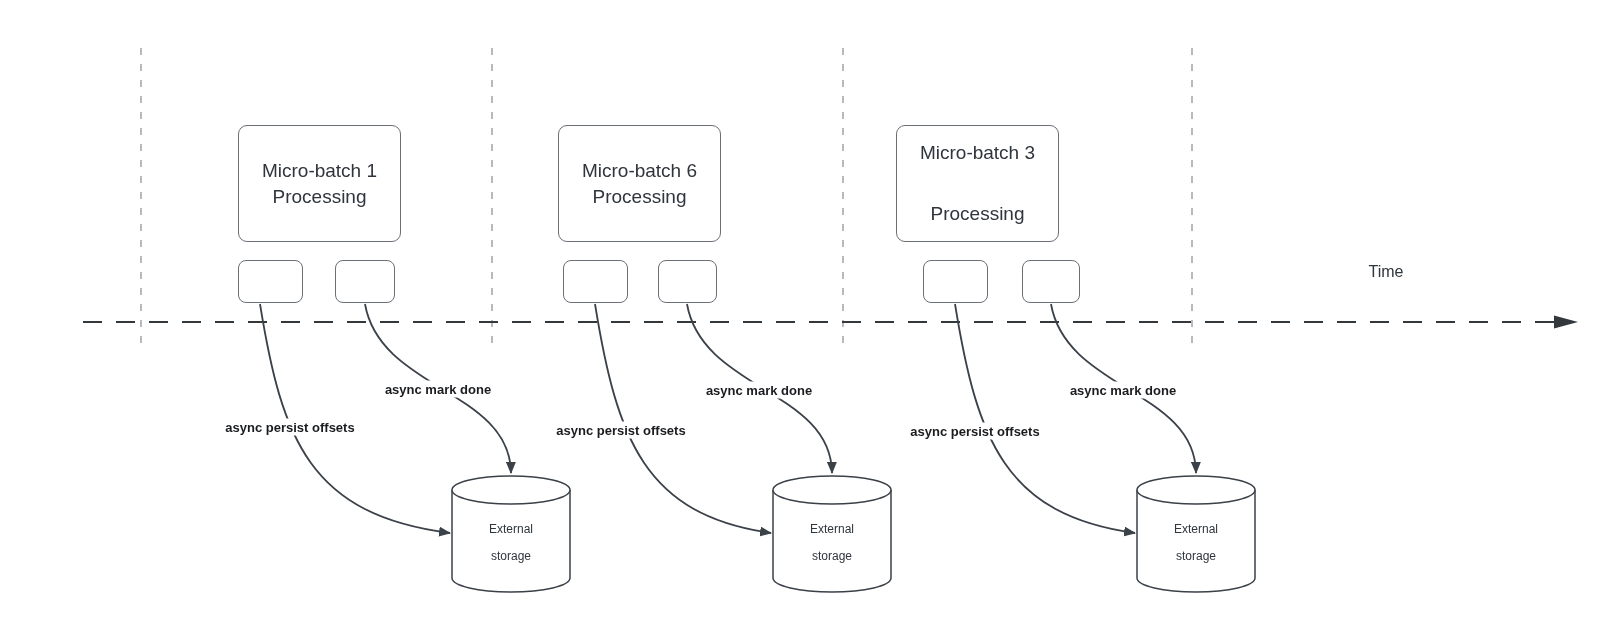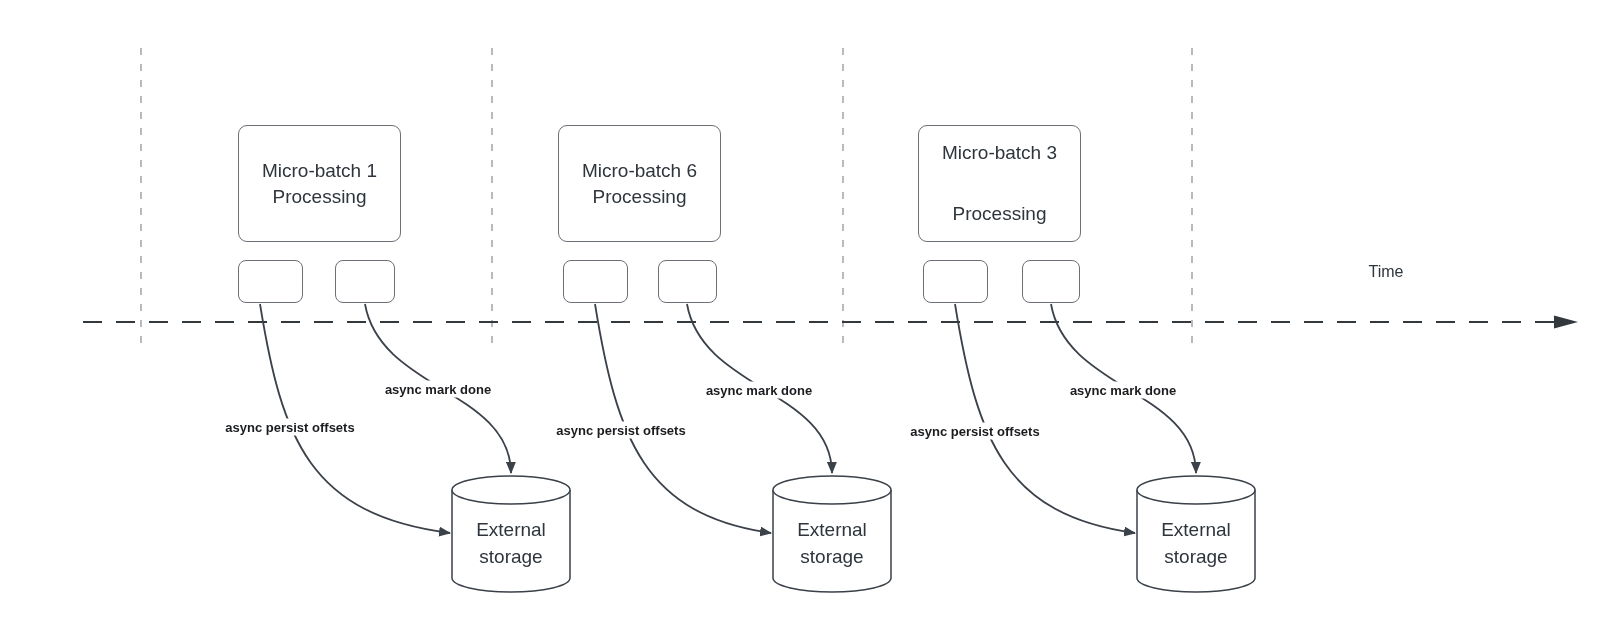--- a/index.html
+++ b/index.html
@@ -27,21 +27,21 @@
     border:1.5px solid var(--shape-border,#6b7076);border-radius:8px;
     background:var(--shape-fill,#fff);
   }
   .edge-label{
     position:absolute;transform:translate(-50%,-50%);
     font-size:13px;font-weight:700;color:var(--label-text,#1a1c1f);
     background:var(--canvas-bg,#fff);padding:1px 3px;white-space:nowrap;
   }
   .cyl-label{
     position:absolute;width:118px;text-align:center;
-    color:var(--shape-text,#2f353c);font-size:19px;line-height:27px;
+    color:var(--shape-text,#2f353c);font-size:12px;line-height:27px;
   }
   .time-label{
     position:absolute;transform:translate(-50%,-50%);
     color:var(--shape-text,#3a414b);font-size:16px;white-space:nowrap;
   }
 </style>
 </head>
 <body>
 
 <div class="canvas">
@@ -85,21 +85,21 @@
   </svg>
 
   <div class="proc-box" style="left:238px;top:125px;">
     <span>Micro-batch 1</span>
     <span>Processing</span>
   </div>
   <div class="proc-box" style="left:558px;top:125px;">
     <span>Micro-batch 6</span>
     <span>Processing</span>
   </div>
-  <div class="proc-box" style="left:918px;top:125px;gap:35px;">
+  <div class="proc-box" style="left:896px;top:125px;gap:35px;">
     <span>Micro-batch 3</span>
     <span>Processing</span>
   </div>
 
   <div class="task-box" style="left:238px;top:260px;width:65px;"></div>
   <div class="task-box" style="left:335px;top:260px;width:60px;"></div>
   <div class="task-box" style="left:563px;top:260px;width:65px;"></div>
   <div class="task-box" style="left:658px;top:260px;width:59px;"></div>
   <div class="task-box" style="left:923px;top:260px;width:65px;"></div>
   <div class="task-box" style="left:1022px;top:260px;width:58px;"></div>

